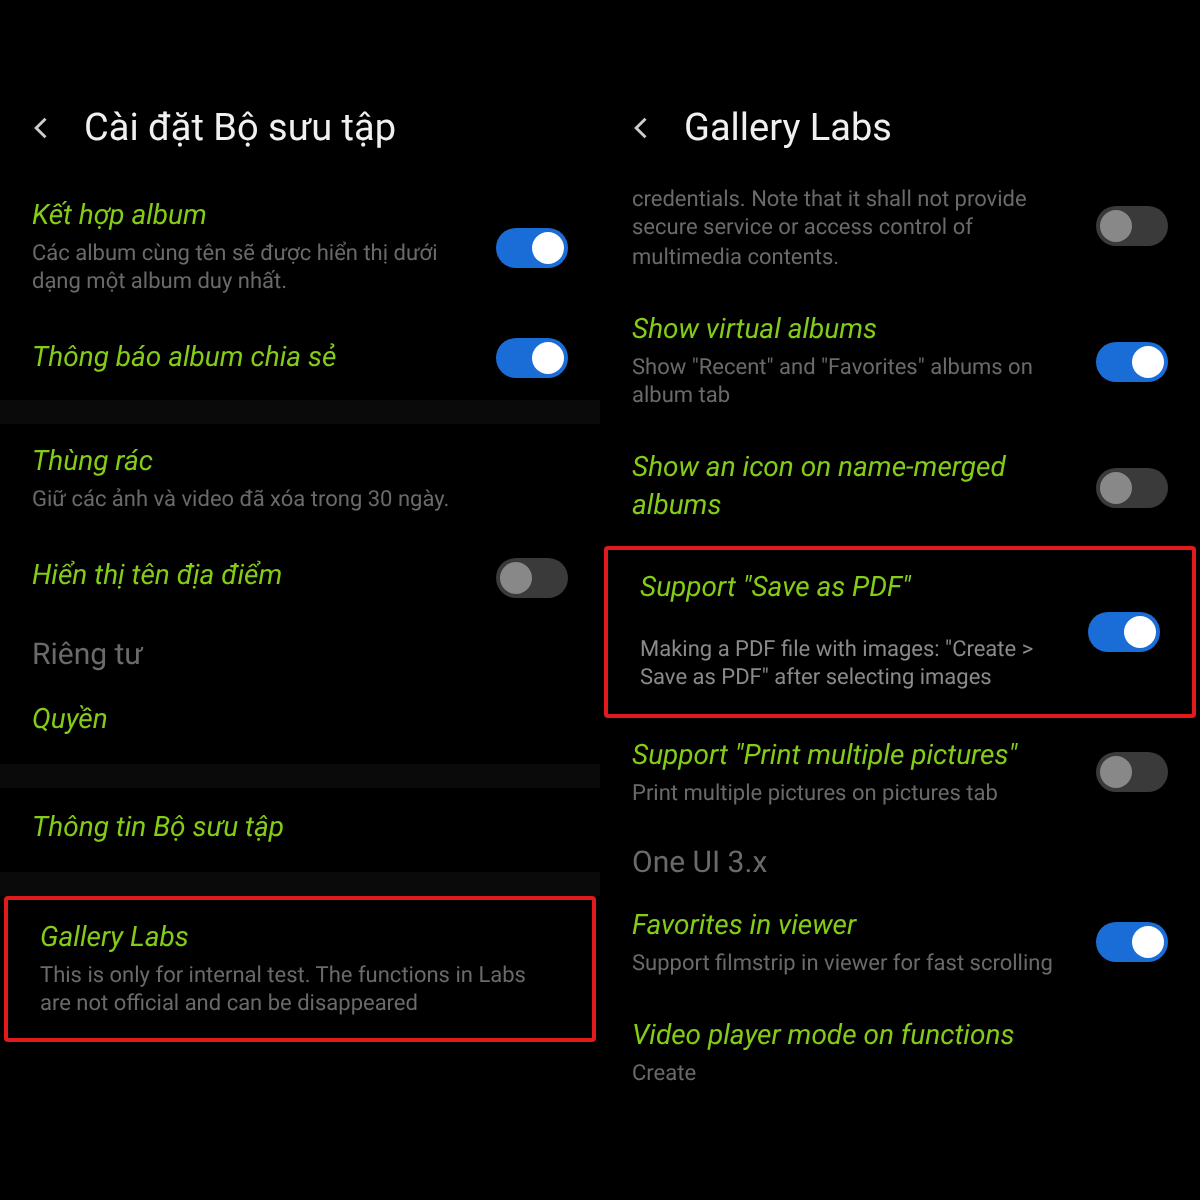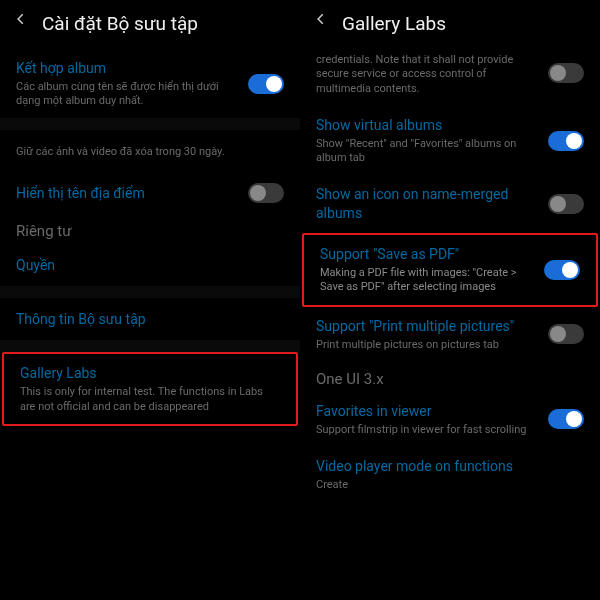--- a/index.html
+++ b/index.html
@@ -15,23 +15,24 @@
 .panel {
   width: 300px;
   height: 600px;
   background: #000;
   overflow: hidden;
   display: flex;
   flex-direction: column;
 }
 .header {
   display: flex;
-  align-items: flex-start;
+  align-items: center;
   padding: 12px 14px 14px 14px;
   gap: 14px;
+  margin-top: 40px;
 }
 .back-icon {
   width: 14px;
   height: 14px;
   display: inline-block;
 }
 .back-icon svg { display: block; }
 .header-title {
   font-size: 19px;
   font-weight: 400;
@@ -48,34 +49,35 @@
   justify-content: space-between;
   gap: 12px;
   min-height: 42px;
 }
 .row-text {
   flex: 1;
   min-width: 0;
 }
 .row-title {
   font-size: 14px;
-  color: #0369a1;
+  color: #84cc16;
   line-height: 1.35;
+  font-style: italic;
 }
 .row-sub {
   font-size: 11px;
   color: #6a6a6a;
   line-height: 1.3;
   margin-top: 2px;
 }
 .row-sub-light {
   font-size: 11px;
   color: #8a8a8a;
   line-height: 1.3;
-  margin-top: 2px;
+  margin-top: 14px;
 }
 .toggle {
   width: 36px;
   height: 20px;
   border-radius: 10px;
   position: relative;
   flex-shrink: 0;
 }
 .toggle::after {
   content: "";
@@ -134,25 +136,32 @@
   <div class="content">
 
     <div class="row">
       <div class="row-text">
         <div class="row-title">Kết hợp album</div>
         <div class="row-sub">Các album cùng tên sẽ được hiển thị dưới dạng một album duy nhất.</div>
       </div>
       <div class="toggle on"></div>
     </div>
 
+    <div class="row">
+      <div class="row-text">
+        <div class="row-title">Thông báo album chia sẻ</div>
+      </div>
+      <div class="toggle on"></div>
+    </div>
 
     <div class="separator"></div>
 
     <div class="row">
       <div class="row-text">
+        <div class="row-title">Thùng rác</div>
         <div class="row-sub">Giữ các ảnh và video đã xóa trong 30 ngày.</div>
       </div>
     </div>
 
     <div class="row">
       <div class="row-text">
         <div class="row-title">Hiển thị tên địa điểm</div>
       </div>
       <div class="toggle off"></div>
     </div>

